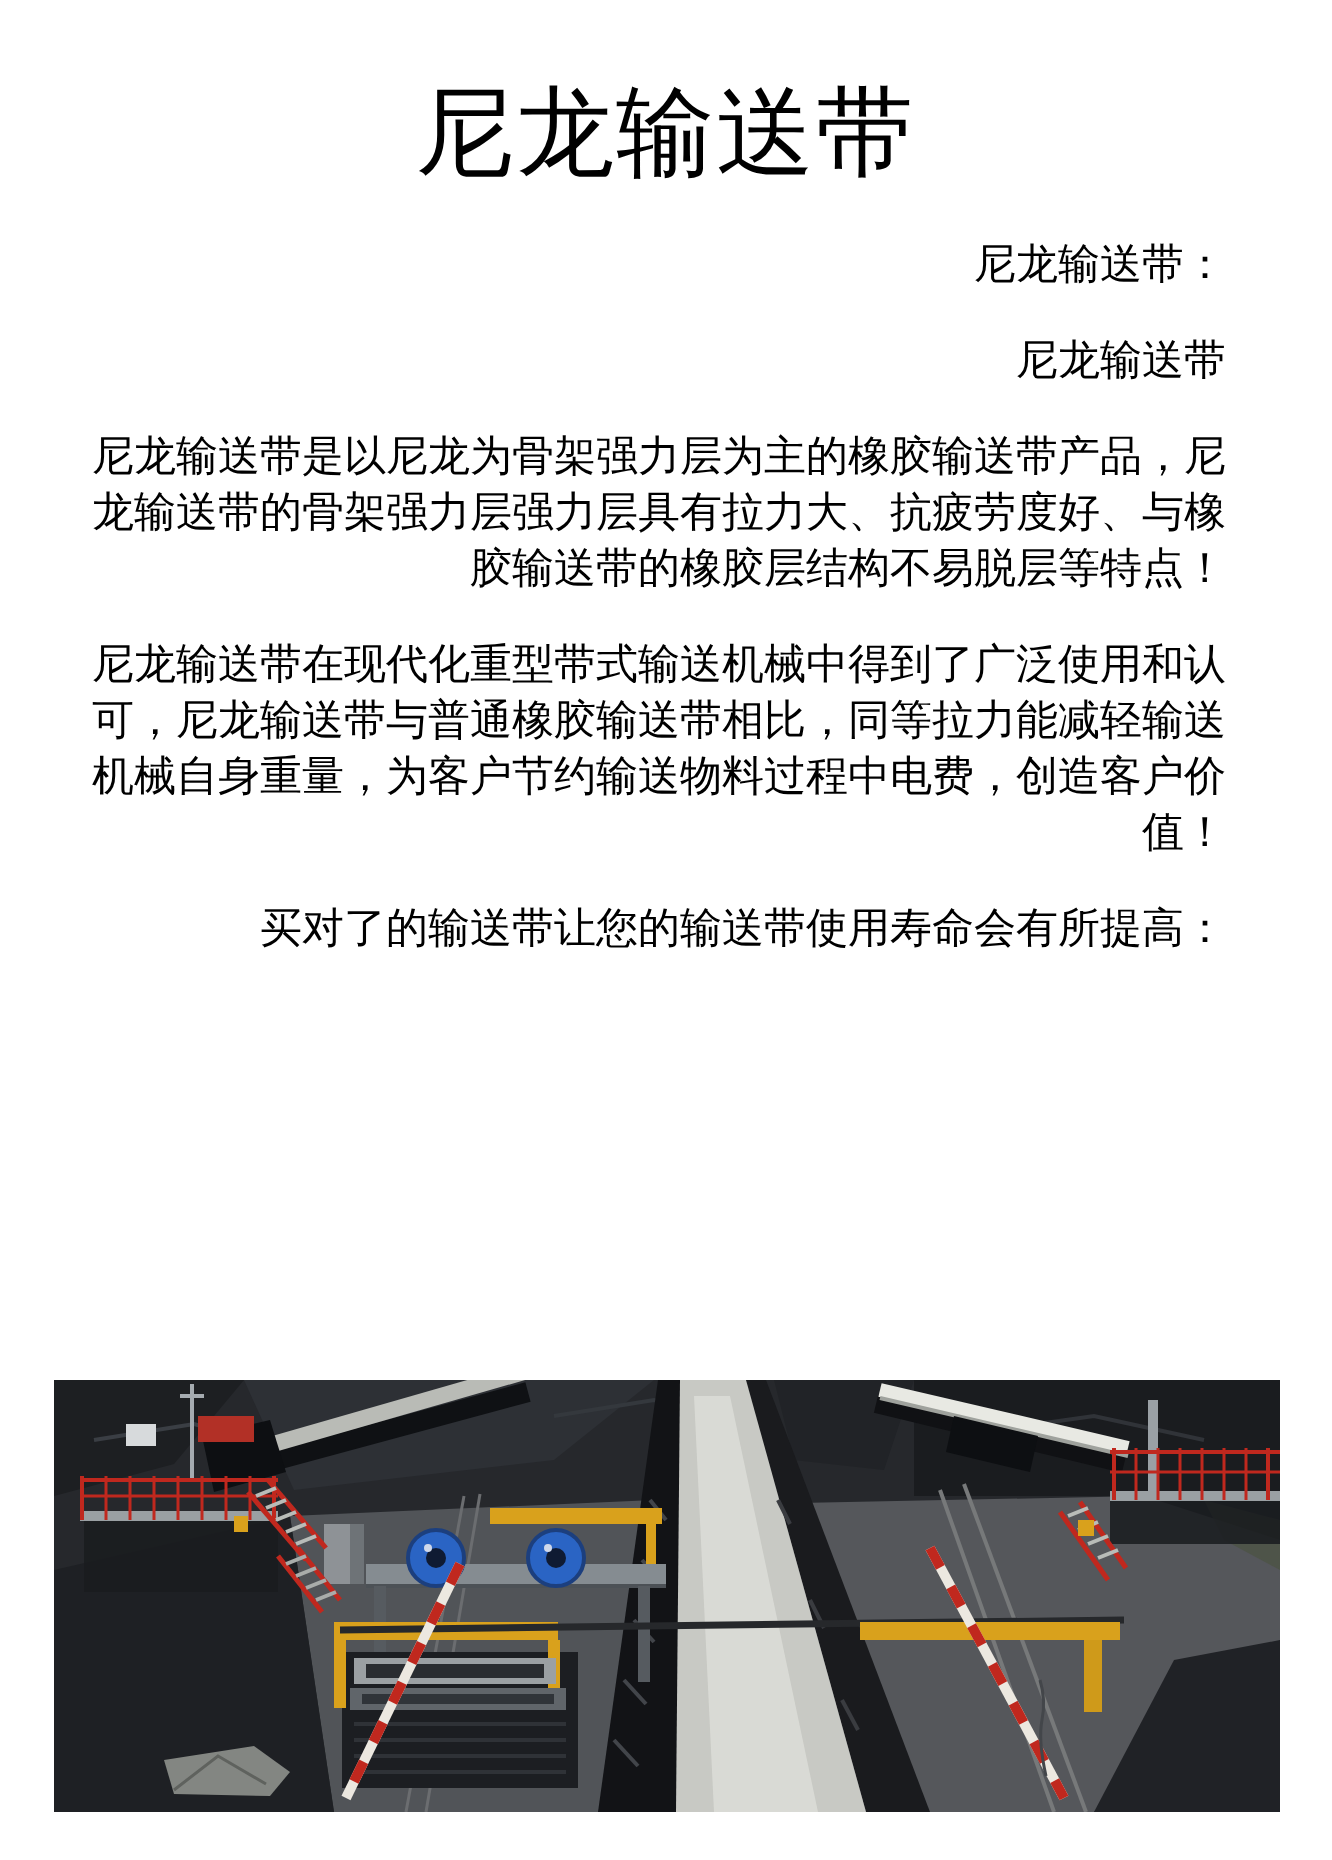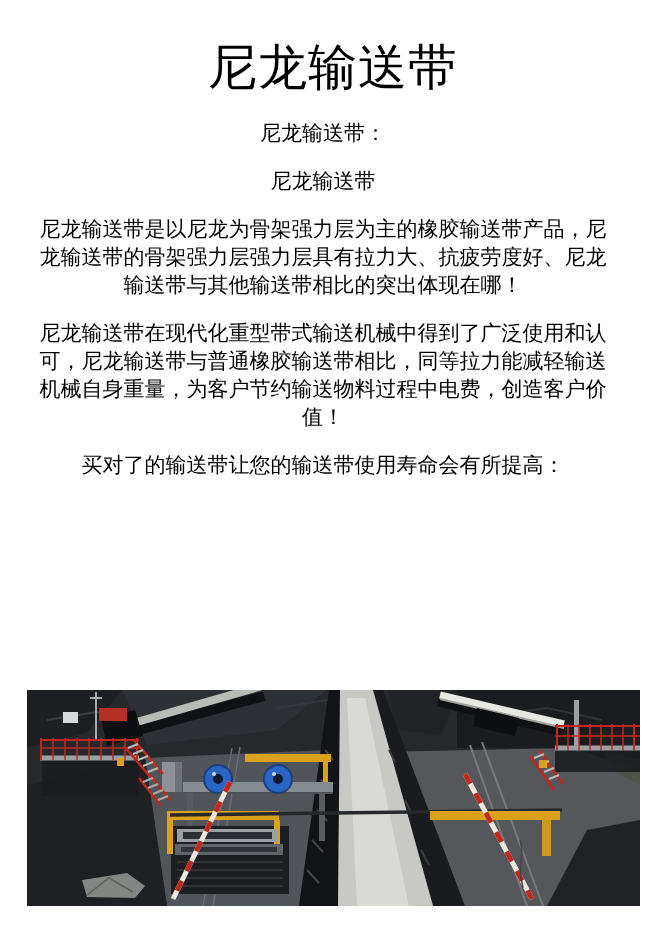--- a/index.html
+++ b/index.html
@@ -7,21 +7,21 @@
     width:666px;height:930px;position:relative;background:#ffffff;overflow:hidden;
     font-family:"Liberation Sans",sans-serif;color:#000;
   }
   h1.page-title{
     margin:16px;padding-top:24px;text-align:center;
     font-size:49px;line-height:54px;font-weight:400;letter-spacing:1px;
   }
   .article{margin:25px 33px 0 33px;width:580px;}
   .article p{
     margin:0 0 20px 0;font-size:21px;line-height:28px;font-weight:400;
-    word-break:normal;overflow-wrap:break-word;text-align:center;
+    word-break:normal;overflow-wrap:break-word;text-align:right;
   }
   .photo-wrap{position:absolute;left:27px;top:690px;width:613px;height:216px;}
   .photo-wrap svg{display:block;width:613px;height:216px;}
   
   .f-coal{fill:var(--photo-coal,#26282c)}
   .f-ground{fill:var(--photo-ground,#515458)}
   .f-belt{fill:var(--photo-belt,#c8c9c4)}
   .s-red{stroke:var(--photo-railing,#c0281e)}
   .f-drum{fill:var(--photo-drum,#2a64c4)}
   .f-yellow{fill:var(--photo-frame,#d9a11c)}
@@ -29,21 +29,21 @@
   .s-barrier{stroke:var(--photo-barrier,#ece8e0)}
 </style>
 </head>
 <body style="background: rgb(255, 255, 255); color: rgb(0, 0, 0);">
 
 <h1 class="page-title">尼龙输送带</h1>
 
 <div class="article">
   <p>尼龙输送带：</p>
   <p>尼龙输送带</p>
-  <p>尼龙输送带是以尼龙为骨架强力层为主的橡胶输送带产品，尼龙输送带的骨架强力层强力层具有拉力大、抗疲劳度好、尼龙输送带与其他输送带相比的突出体现在哪！</p>
+  <p>尼龙输送带是以尼龙为骨架强力层为主的橡胶输送带产品，尼龙输送带的骨架强力层强力层具有拉力大、抗疲劳度好、与橡胶输送带的橡胶层结构不易脱层等特点！</p>
   <p>尼龙输送带在现代化重型带式输送机械中得到了广泛使用和认可，尼龙输送带与普通橡胶输送带相比，同等拉力能减轻输送机械自身重量，为客户节约输送物料过程中电费，创造客户价值！</p>
   <p>买对了的输送带让您的输送带使用寿命会有所提高：</p>
 </div>
 
 <div class="photo-wrap">
 <svg viewBox="0 0 613 216" preserveAspectRatio="none">
 
   <g>
     <rect x="0" y="0" width="613" height="216" class="f-coal"></rect>
     <rect x="430" y="0" width="183" height="58" fill="#1a1c1f"></rect>

